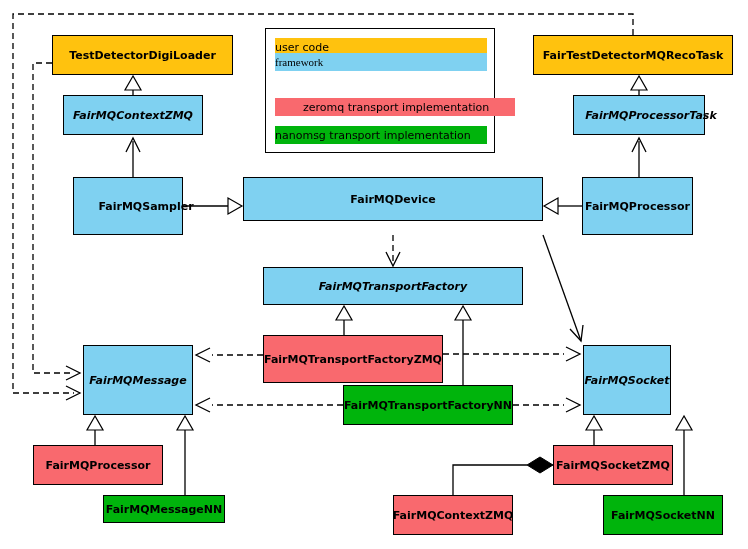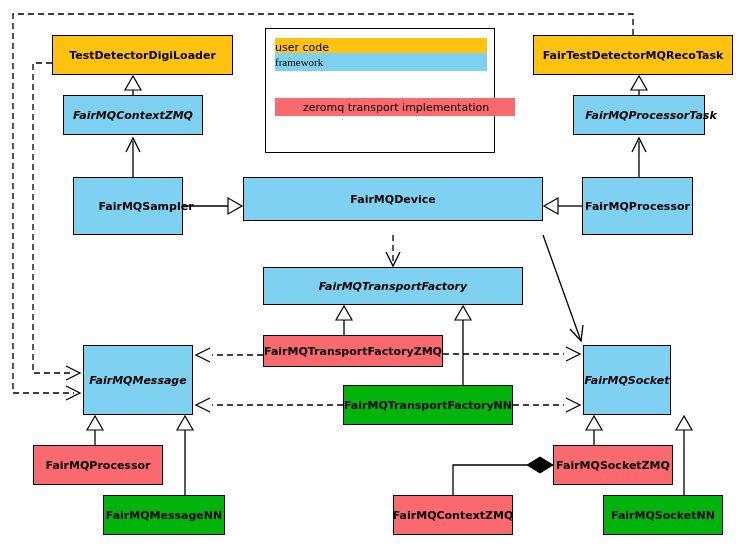--- a/index.html
+++ b/index.html
@@ -149,49 +149,52 @@
   <div class="legend">
     <div class="bar bar1 c-user">
       <span>user code</span>
     </div>
     <div class="bar bar2 c-framework">
       <span>framework</span>
     </div>
     <div class="bar bar3 c-zeromq">
       <span>zeromq transport implementation</span>
     </div>
+    <div class="bar bar4 c-nanomsg">
+      <span>nanomsg transport implementation</span>
+    </div>
   </div>
 
   <div class="node c-user" style="left:52px;top:35px;width:181px;height:40px;">TestDetectorDigiLoader</div>
 
   <div class="node c-user" style="left:533px;top:35px;width:200px;height:40px;">FairTestDetectorMQRecoTask</div>
 
   <div class="node c-framework italic" style="left:63px;top:95px;width:140px;height:40px;">FairMQContextZMQ</div>
 
   <div class="node c-framework italic" style="left:573px;top:95px;width:132px;height:40px;padding-left:24px;">FairMQProcessorTask</div>
 
   <div class="node c-framework" style="left:73px;top:177px;width:110px;height:58px;padding-left:36px;">FairMQSampler</div>
 
   <div class="node c-framework" style="left:243px;top:177px;width:300px;height:44px;">FairMQDevice</div>
 
   <div class="node c-framework" style="left:582px;top:177px;width:111px;height:58px;">FairMQProcessor</div>
 
   <div class="node c-framework italic" style="left:263px;top:267px;width:260px;height:38px;">FairMQTransportFactory</div>
 
-  <div class="node c-zeromq" style="left:263px;top:335px;width:180px;height:32px;">FairMQTransportFactoryZMQ</div>
+  <div class="node c-zeromq" style="left:263px;top:335px;width:180px;height:48px;">FairMQTransportFactoryZMQ</div>
 
   <div class="node c-nanomsg" style="left:343px;top:385px;width:170px;height:40px;">FairMQTransportFactoryNN</div>
 
   <div class="node c-framework italic" style="left:83px;top:345px;width:110px;height:70px;">FairMQMessage</div>
 
   <div class="node c-framework italic" style="left:583px;top:345px;width:88px;height:70px;">FairMQSocket</div>
 
   <div class="node c-zeromq" style="left:33px;top:445px;width:130px;height:40px;">FairMQProcessor</div>
 
-  <div class="node c-nanomsg" style="left:103px;top:495px;width:122px;height:40px;">FairMQMessageNN</div>
+  <div class="node c-nanomsg" style="left:103px;top:495px;width:122px;height:28px;">FairMQMessageNN</div>
 
   <div class="node c-zeromq" style="left:393px;top:495px;width:120px;height:40px;">FairMQContextZMQ</div>
 
   <div class="node c-zeromq" style="left:553px;top:445px;width:120px;height:40px;">FairMQSocketZMQ</div>
 
   <div class="node c-nanomsg" style="left:603px;top:495px;width:120px;height:40px;">FairMQSocketNN</div>
 
 </div>
 
 </body></html>

